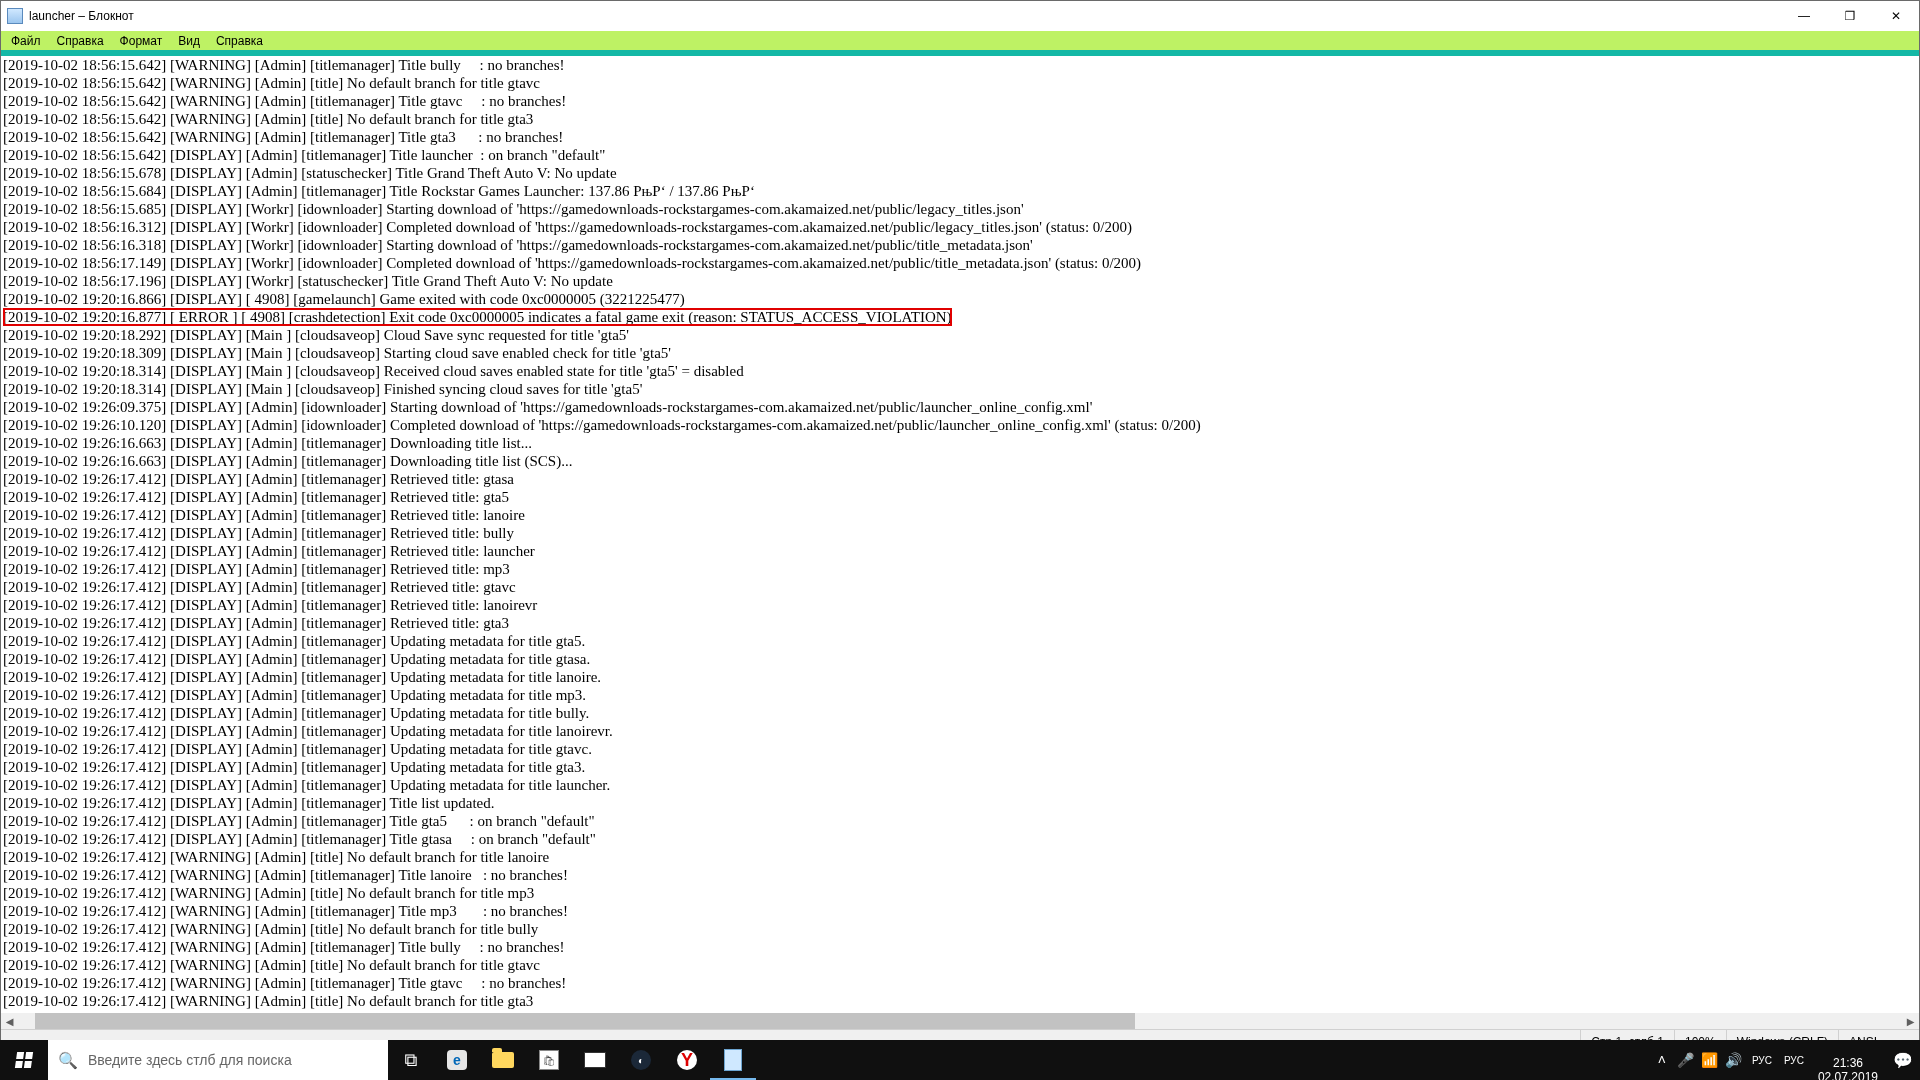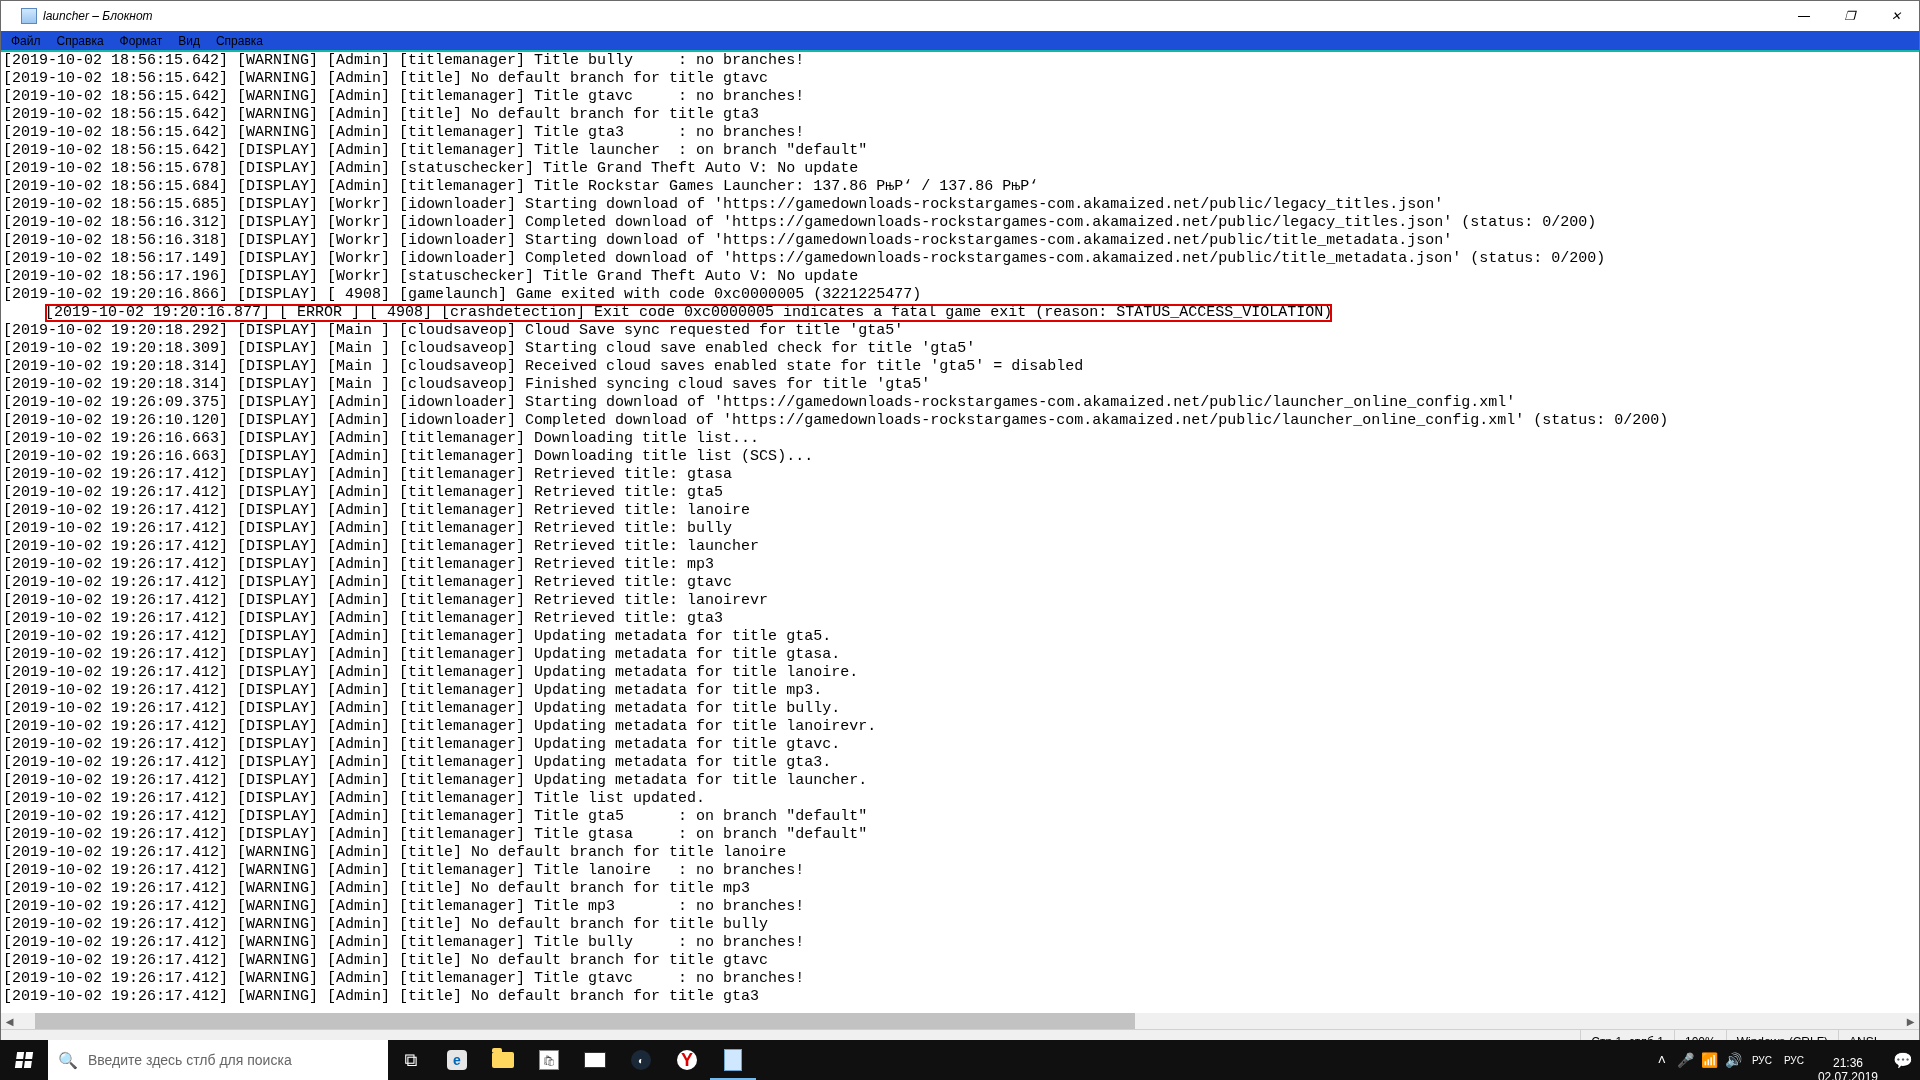--- a/index.html
+++ b/index.html
@@ -23,25 +23,24 @@
     border: 1px solid #6a6a6a;
     box-sizing: border-box;
     display: flex;
     flex-direction: column;
   }
   .titlebar {
     height: 30px;
     background: #fff;
     display: flex;
     align-items: center;
-    padding-left: 20px;
+    padding-left: 6px;
     font-size: 12px;
     color: #000;
     position: relative;
-    font-style: italic;
   }
   .titlebar .icon {
     width: 16px;
     height: 16px;
     margin-right: 6px;
     display: inline-block;
     background: linear-gradient(180deg,#d0e8ff 0%, #9cc6ef 100%);
     border: 1px solid #5a8abd;
     box-sizing: border-box;
   }
@@ -56,49 +55,48 @@
     width: 46px;
     display: flex;
     align-items: center;
     justify-content: center;
     font-family: "Segoe UI Symbol", sans-serif;
     font-size: 12px;
   }
 
   .menubar {
     height: 19px;
-    background: #1d4ed8;
+    background: #bef264;
     display: flex;
     align-items: center;
     font-size: 12px;
     padding: 0 2px;
-    border-bottom: 2px solid #14b8a6;
+    border-bottom: 6px solid #14b8a6;
   }
   .menuitem {
     padding: 1px 8px;
   }
 
   .text-area {
     flex: 1;
     overflow: hidden;
     position: relative;
   }
   .log {
-    font-family: Liberation Mono, monospace;
+    font-family: Liberation Serif, serif;
     font-size: 15px;
     line-height: 18px;
     white-space: pre;
     padding: 0 2px;
     color: #000;
   }
   .log-line.hl {
     outline: 2px solid #e00000;
     outline-offset: -2px;
     display: inline-block;
-    margin-left: 42px;
   }
 
   .h-scroll {
     position: absolute;
     left: 0;
     right: 0;
     bottom: 24px;
     height: 17px;
     background: #f0f0f0;
     display: flex;

